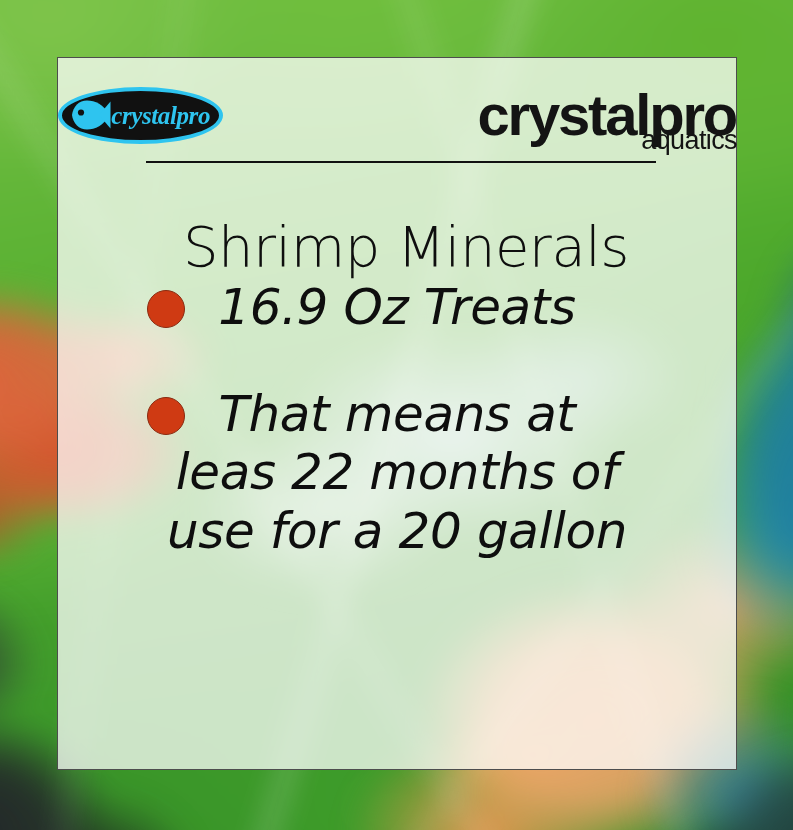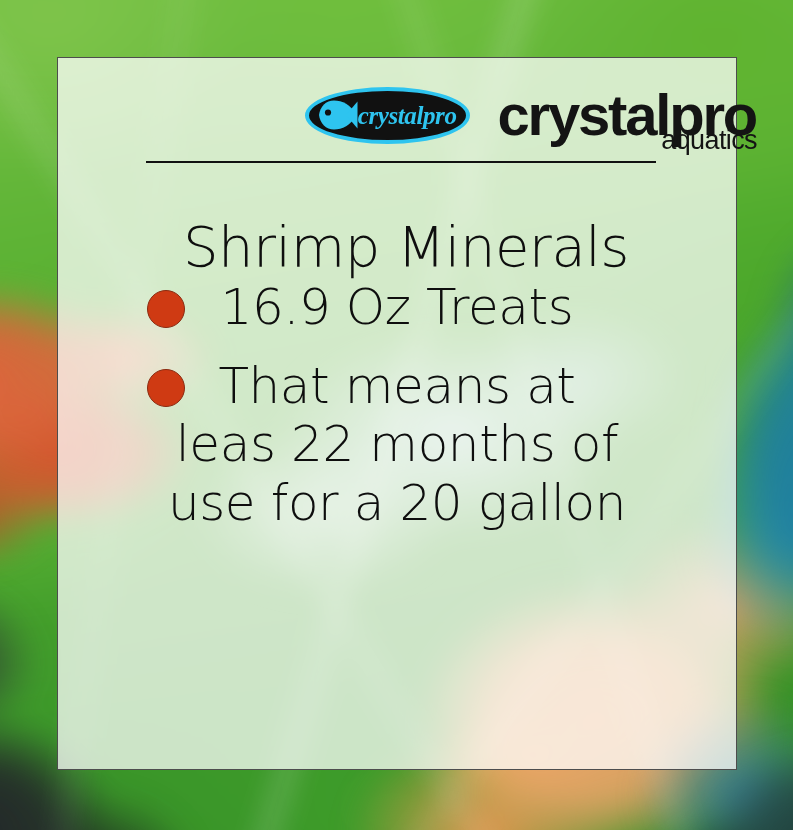--- a/index.html
+++ b/index.html
@@ -117,23 +117,22 @@
 
   
   .brand-row {
     position: absolute;
     left: 0;
     top: 17px;
     width: 100%;
     height: 80px;
     display: flex;
     align-items: center;
-    justify-content: flex-end;
+    justify-content: space-between;
     gap: 28px;
-    padding-left: 20px;
   }
 
   .logo-badge {
     position: relative;
     width: 165px;
     height: 57px;
     border-radius: 50%;
     background: #111111;
     border: 4px solid #2ec4ef;
     box-sizing: border-box;
@@ -219,21 +218,21 @@
     position: absolute;
     left: 0;
     top: 220px;
     width: 100%;
   }
   .feature-item {
     position: relative;
     padding-left: 0;
   }
   .feature-item + .feature-item {
-    margin-top: 20px;
+    margin-top: 48px;
   }
   .bullet-dot {
     position: absolute;
     left: 89px;
     top: 12px;
     width: 38px;
     height: 38px;
     border-radius: 50%;
     background: #cf3a13;
     border: 1px solid #8a2a10;
@@ -242,20 +241,21 @@
   .feature-text {
     margin: 0;
     padding: 0 26px;
     text-align: center;
     font-family: "DejaVu Sans", sans-serif;
     font-weight: 300;
     font-size: 50px;
     line-height: 1.17;
     letter-spacing: -0.4px;
     color: #0e0e0e;
+    font-style: italic;
   }
   .feature-text .line {
     display: block;
   }
   .feature-item--two .feature-text {
     padding: 0 18px;
   }
 </style>
 </head>
 <body>

